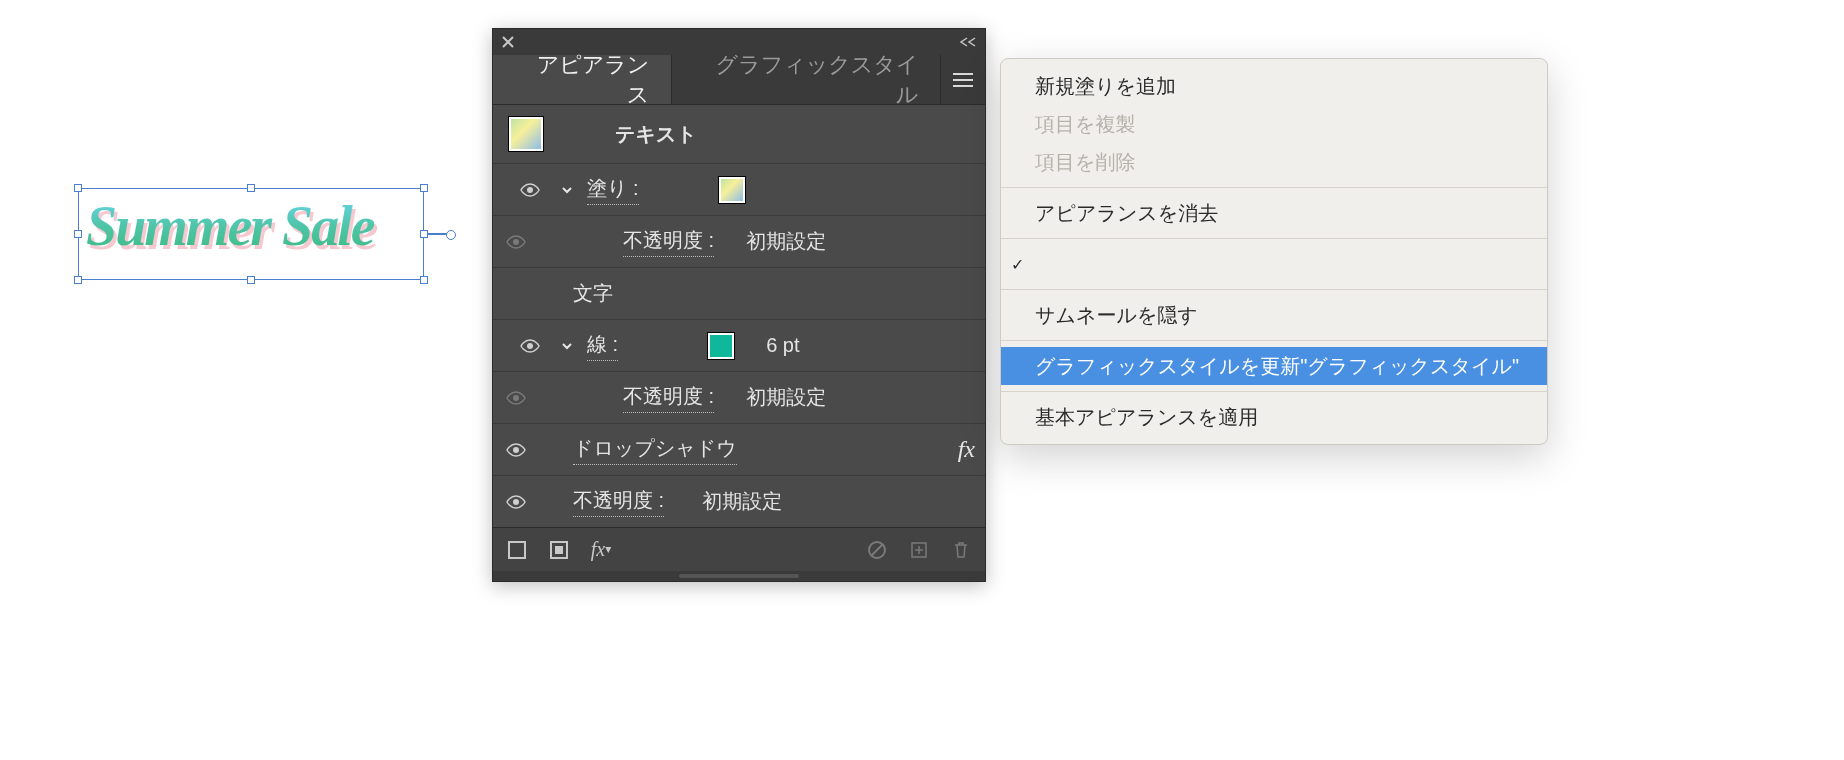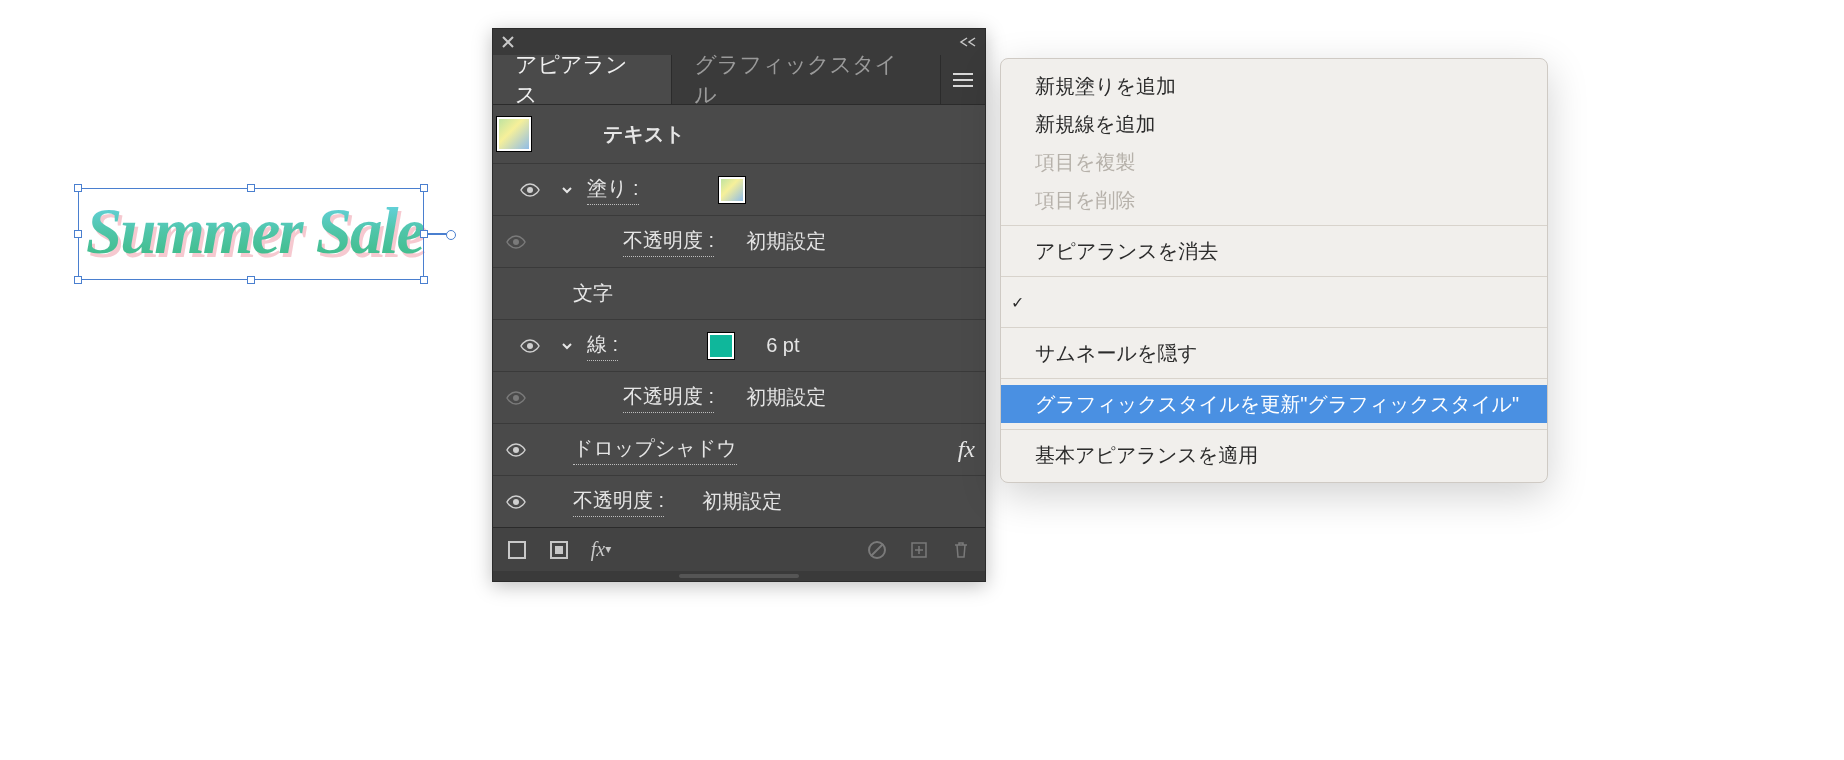--- a/index.html
+++ b/index.html
@@ -51,21 +51,21 @@
     right:-8px; top:-3px;
     width:8px;height:8px;
     border:1px solid #4a7fcf;
     border-radius:50%;
     background:#fff;
   }
   .art-text {
     position:absolute;
     left: 8px; top: 6px;
     font-family: Georgia, "Times New Roman", serif;
-    font-size: 65px;
+    font-size: 56px;
     font-style: italic;
     font-weight: 700;
     letter-spacing: -2px;
     white-space: nowrap;
   }
   .art-shadow {
     color: #f6c9d0;
     transform: translate(3px, 4px);
   }
   .art-fill {
@@ -106,20 +106,21 @@
     border-bottom:1px solid #2b2b2b;
   }
   .tab {
     padding: 0 22px;
     height:100%;
     display:flex; align-items:center;
     color:#9a9a9a;
     font-size: 22px;
     border-right:1px solid #2b2b2b;
     cursor:pointer;
+    text-align:right;
   }
   .tab.active {
     background:#4a4a4a;
     color:#f0f0f0;
   }
   .panel-menu-btn {
     margin-left:auto;
     width:44px; height:100%;
     display:flex;align-items:center;justify-content:center;
     cursor:pointer;
@@ -135,21 +136,21 @@
   .row:first-child { border-top:none; height:58px; }
   .eye {
     width:34px; display:flex; justify-content:center;
     color:#cfcfcf;
   }
   .chev {
     width:20px; display:flex; justify-content:center;
     color:#e6e6e6;
     font-size:16px;
   }
-  .indent0 { padding-left: 4px; gap: 48px; }
+  .indent0 { padding-left: 16px; gap: 48px; }
   .indent1 { padding-left: 20px; }
   .indent2 .lbl { margin-left: 80px; }
   .lbl { white-space:nowrap; }
   .dotted { border-bottom: 1px dotted #bdbdbd; padding-bottom:2px; }
   .swatch {
     width:26px;height:26px;border:2px solid #fff;outline:1px solid #000;
     display:inline-block;
   }
   .swatch.big { width:34px;height:34px; }
   .grad { background: linear-gradient(135deg,#bfe3a0 0%, #f6f09a 40%, #8fbce8 100%); }
@@ -380,21 +381,20 @@
         </svg>
     </span>
   </div>
   <div class="drag-grip">
       <div></div>
     </div>
 </div>
 
 <div class="ctx">
   <div class="ctx-item">新規塗りを追加</div>
-  <div class="ctx-item">新規線を追加</div>
   <div class="ctx-item disabled">項目を複製</div>
   <div class="ctx-item disabled">項目を削除</div>
   <div class="ctx-sep"></div>
   <div class="ctx-item">アピアランスを消去</div>
   <div class="ctx-sep"></div>
   <div class="ctx-item">
     <span class="ctx-check">✓</span>
   </div>
   <div class="ctx-sep"></div>
   <div class="ctx-item">サムネールを隠す</div>

